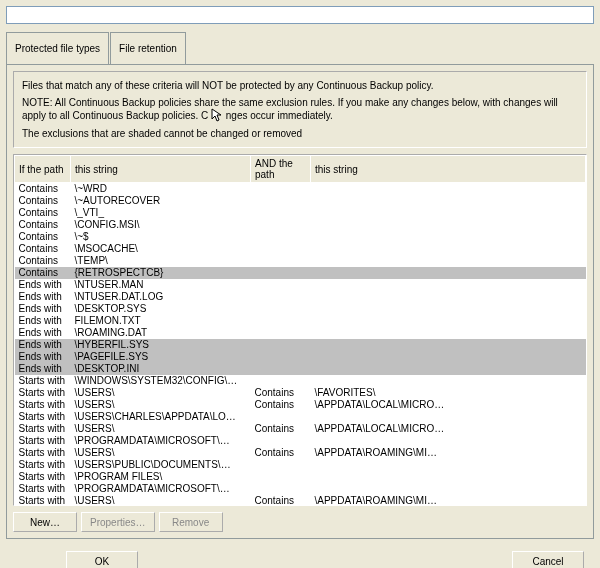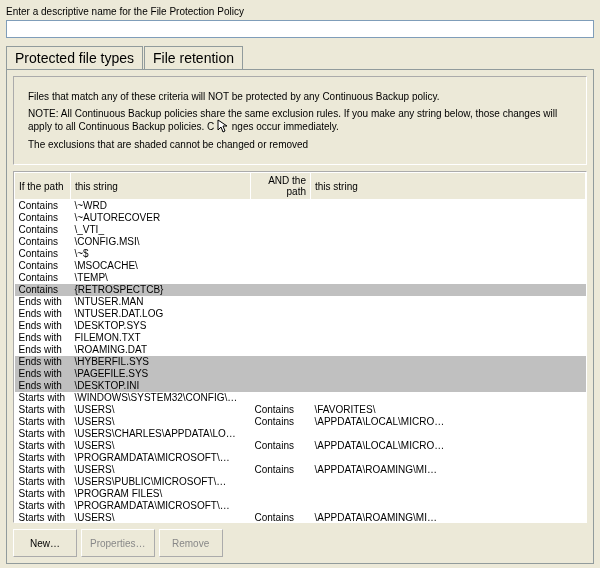--- a/index.html
+++ b/index.html
@@ -2,59 +2,58 @@
 <html><head>
   <meta charset="utf-8">
   <style>
     * { box-sizing: border-box; margin: 0; padding: 0; }
     body { font-family: Tahoma, Arial, sans-serif; font-size: 10px; background: #ece9d8; width: 600px; height: 568px; overflow: hidden; }
     .dialog { padding: 6px; }
     .label { font-size: 10px; margin-bottom: 3px; }
     .text-input { width: 100%; height: 18px; border: 1px solid #7f9db9; background: #fff; padding: 1px 3px; font-size: 10px; }
     .tabs-area { margin-top: 8px; }
     .tabs { display: flex; border-bottom: 1px solid #919b9c; }
-    .tab { padding: 3px 8px; font-size: 14px; border: 1px solid #919b9c; border-bottom: none; background: #ece9d8; margin-right: 1px; cursor: pointer; }
+    .tab { padding: 10px 8px; font-size: 10px; border: 1px solid #919b9c; border-bottom: none; background: #ece9d8; margin-right: 1px; cursor: pointer; }
     .tab.active { background: #ece9d8; position: relative; top: 1px; border-bottom: 1px solid #ece9d8; }
     .tab-content { border: 1px solid #919b9c; border-top: none; padding: 6px; background: #ece9d8; }
-    .info-box { border: 1px inset #fff; padding: 14px; background: #ece9d8; font-size: 10px; }
+    .info-box { border: 1px inset #fff; padding: 8px; background: #ece9d8; font-size: 10px; }
     .info-text { margin-bottom: 6px; }
     .note { margin-top: 4px; }
     .cursor-svg { display: inline-block; vertical-align: middle; }
     .truncated { margin-top: 4px; }
     .table-container { border: 1px inset #fff; margin-top: 6px; background: #fff; height: 352px; overflow: hidden; }
     table { width: 100%; border-collapse: collapse; font-size: 10px; table-layout: fixed; }
     thead th { background: #ece9d8; border: 1px outset #fff; padding: 2px 4px; text-align: left; font-weight: normal; }
     thead th:nth-child(1){ width: 56px; }
     thead th:nth-child(2){ width: 180px; }
-    thead th:nth-child(3){ width: 60px; text-align: right; }
+    thead th:nth-child(3){ width: 60px; }
     thead th:nth-child(4){ }
     tbody td { padding: 0 4px; height: 12px; line-height: 12px; overflow: hidden; white-space: nowrap; text-overflow: ellipsis; background: #fff; }
     tbody tr.shaded td { background: #c0c0c0; }
     .button-row { margin-top: 6px; display: flex; gap: 4px; }
-    .btn { font-size: 10px; padding: 2px 8px; min-width: 64px; height: 28px; background: #ece9d8; border: 1px outset #fff; cursor: pointer; }
+    .btn { font-size: 10px; padding: 2px 8px; min-width: 64px; height: 20px; background: #ece9d8; border: 1px outset #fff; cursor: pointer; }
     .btn:disabled { color: #888; cursor: default; }
     .bottom-row { margin-top: 12px; display: flex; justify-content: space-between; padding: 0 10px 0 60px; gap: 20px; }
   </style>
 </head>
 <body>
 
 <div class="dialog">
-  <div class="label">Enter a descriptive name for the File Protection Policy</div>
   <input class="text-input" type="text" value="" style="">
 
   <div class="tabs-area">
     <div class="tabs">
       <div class="tab">Protected file types</div>
       <div class="tab">File retention</div>
     </div>
     <div class="tab-content">
       <div class="info-box">
         <div class="info-text">Files that match any of these criteria will NOT be protected by any Continuous Backup policy.</div>
         <div class="note">
-          <span>NOTE: All Continuous Backup policies share the same exclusion rules.  If you make any string below, those changes will apply to all Continuous Backup policies.  C</span>
+          <span>NOTE: All Continuous Backup policies share the same exclusion rules.  If you make any changes below, with changes will apply to all Continuous Backup policies.  C</span>
           <span class="cursor-svg">
             <svg width="12" height="14" viewBox="0 0 12 14">
                 <path d="M1 1 L1 11 L4 8 L6 13 L8 12 L6 7 L10 7 Z" fill="#fff" stroke="#000" stroke-width="1"></path>
               </svg>
           </span>
           <span>nges occur immediately.</span>
         </div>
         <div class="truncated">The exclusions that are shaded cannot be changed or removed</div>
       </div>
 
@@ -202,21 +201,21 @@
                 <td></td>
               </tr>
               <tr>
                 <td>Starts with</td>
                 <td>\USERS\</td>
                 <td>Contains</td>
                 <td>\APPDATA\ROAMING\MI…</td>
               </tr>
               <tr>
                 <td>Starts with</td>
-                <td>\USERS\PUBLIC\MICROSOFT\…</td>
+                <td>\USERS\PUBLIC\DOCUMENTS\…</td>
                 <td></td>
                 <td></td>
               </tr>
               <tr>
                 <td>Starts with</td>
                 <td>\PROGRAM FILES\</td>
                 <td></td>
                 <td></td>
               </tr>
               <tr>

